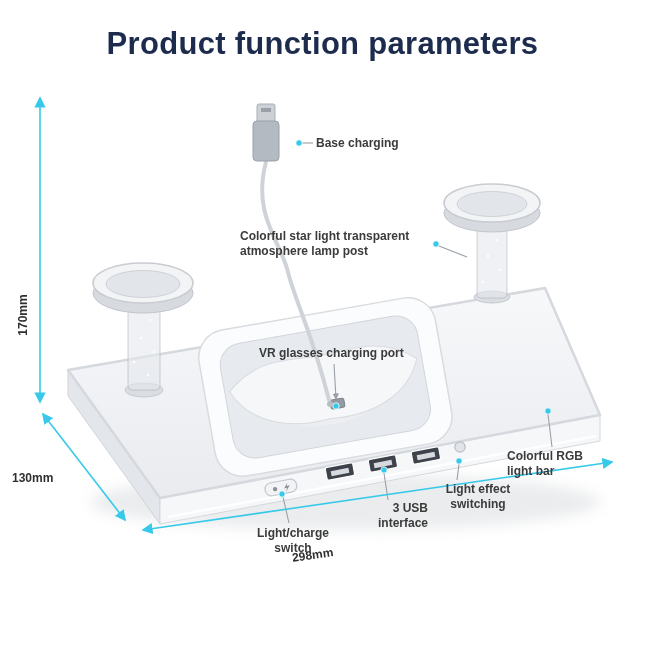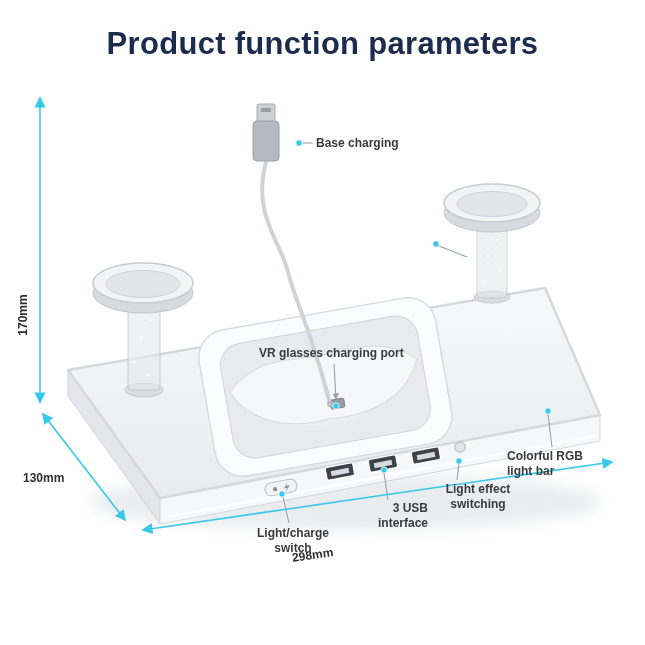--- a/index.html
+++ b/index.html
@@ -151,30 +151,31 @@
 
     <g>
       <line class="dim-line" x1="40" y1="98" x2="40" y2="402" marker-start="url(#arrowA)" marker-end="url(#arrowA)"></line>
       <line class="dim-line" x1="43" y1="414" x2="125" y2="520" marker-start="url(#arrowA)" marker-end="url(#arrowA)"></line>
       <line class="dim-line" x1="143" y1="530" x2="612" y2="462" marker-start="url(#arrowA)" marker-end="url(#arrowA)"></line>
     </g>
   </svg>
 
   <div class="label" style="left:316px; top:136px;text-align:right;">Base charging</div>
 
+  <div class="label" style="left:240px; top:229px; width:196px;">Colorful star light transparent atmosphere lamp post</div>
 
   <div class="label" style="left:259px; top:346px;">VR glasses charging port</div>
 
   <div class="label" style="left:507px; top:449px; width:94px;">Colorful RGB light bar</div>
 
   <div class="label center" style="left:436px; top:482px; width:84px;">Light effect switching</div>
 
   <div class="label center" style="left:350px; top:501px; width:78px;text-align:right;">3 USB interface</div>
 
   <div class="label center" style="left:251px; top:526px; width:84px;">Light/charge switch</div>
 
   <div class="dim" style="left:2px; top:308px; transform:rotate(-90deg);">170mm</div>
 
-  <div class="dim" style="left:23px; top:471px;text-align:center;">130mm</div>
+  <div class="dim" style="left:12px; top:471px;text-align:center;">130mm</div>
 
   <div class="dim" style="left:292px; top:548px; transform:rotate(-8deg);">298mm</div>
 
 </div>
 
 </body></html>

